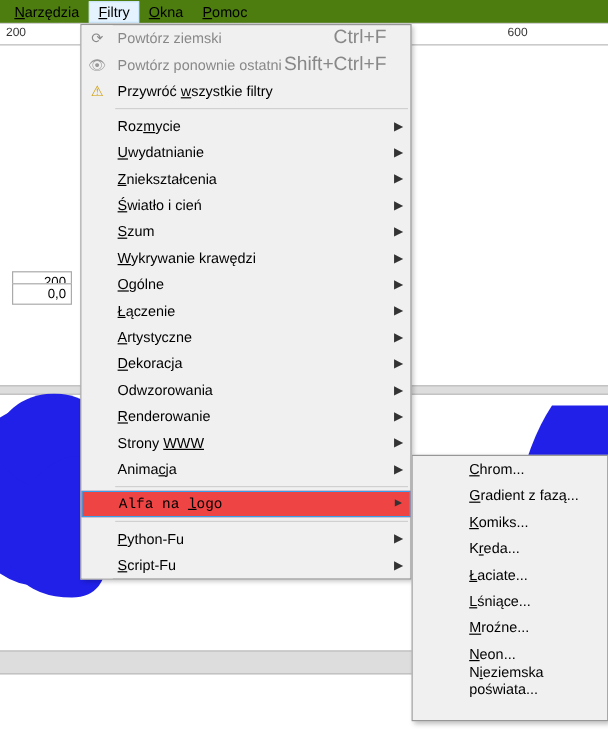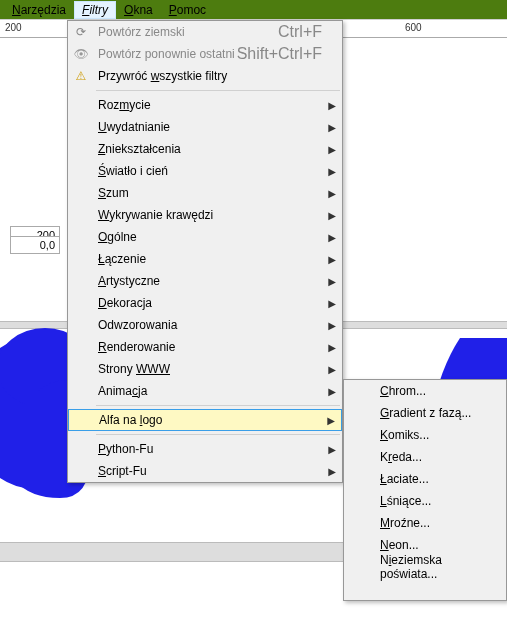--- a/index.html
+++ b/index.html
@@ -21,21 +21,20 @@
     border-bottom: 1px solid #d0d0d0;
   }
   .menubar-item {
     padding: 2px 8px;
     cursor: default;
   }
   .menubar-item.active {
     background: #e5f3ff;
     border: 1px solid #cce8ff;
     padding: 1px 7px;
-    font-style: italic;
   }
   .menubar-item u { text-decoration: underline; }
   .ruler-h {
     height: 18px;
     background: #fff;
     position: relative;
     border-bottom: 1px solid #aaa;
     overflow: hidden;
   }
   .ruler-tick {
@@ -96,23 +95,24 @@
   .menu-item {
     display: flex;
     align-items: center;
     height: 22px;
     padding-left: 30px;
     padding-right: 20px;
     position: relative;
   }
   .menu-item.disabled { color: #888; }
   .menu-item.highlighted {
-    background: #fef9c3;
+    background: #ef4444;
     border: 1px solid #3a9ee8;
     height: 22px;
+    font-family: Liberation Mono, monospace;
   }
   .menu-item .shortcut {
     margin-left: auto;
     color: #888;
     font-size: 16px;
   }
   .menu-item .arrow {
     position: absolute;
     right: 6px;
     font-size: 10px;
@@ -137,39 +137,39 @@
   .submenu {
     position: absolute;
     top: 379px;
     left: 343px;
     width: 164px;
     background: #f0f0f0;
     border: 1px solid #979797;
     box-shadow: 2px 2px 4px rgba(0,0,0,0.25);
     z-index: 101;
   }
-  .submenu .menu-item { padding-left: 36px; padding-right:8px; }
+  .submenu .menu-item { padding-left: 47px; padding-right:8px; }
   .letter-shape {
     position: absolute;
   }
 </style>
 </head>
 <body>
 
 <div class="menubar">
   <div class="menubar-item"><u>N</u><span title="Narzędzia">arzędzia</span></div>
   <div class="menubar-item active"><u>F</u>iltry</div>
   <div class="menubar-item"><u>O</u>kna</div>
   <div class="menubar-item"><u>P</u>omoc</div>
 </div>
 
 <div class="ruler-h">
   <span class="ruler-tick" style="left:5px">200</span>
   <span class="ruler-tick" style="left:205px">400</span>
-  <span class="ruler-tick" style="left:405px">600</span>
+  <span class="ruler-tick" style="left:423px">600</span>
 </div>
 
 <div class="canvas-bg">
   <div class="gray-band1"></div>
   <div class="gray-band2"></div>
 
   <svg class="letter-shape" style="left:0;top:290px;width:507px;height:180px">
     <path d="M 0 20 Q 30 0 60 20 L 60 150 Q 30 170 0 150 Z" fill="#2020e8"></path>
     <ellipse cx="45" cy="40" rx="48" ry="40" fill="#2020e8"></ellipse>
     <path d="M 0 100 Q 0 170 60 170 Q 90 170 90 130 L 90 60 Q 60 40 30 70 Z" fill="#2020e8"></path>

